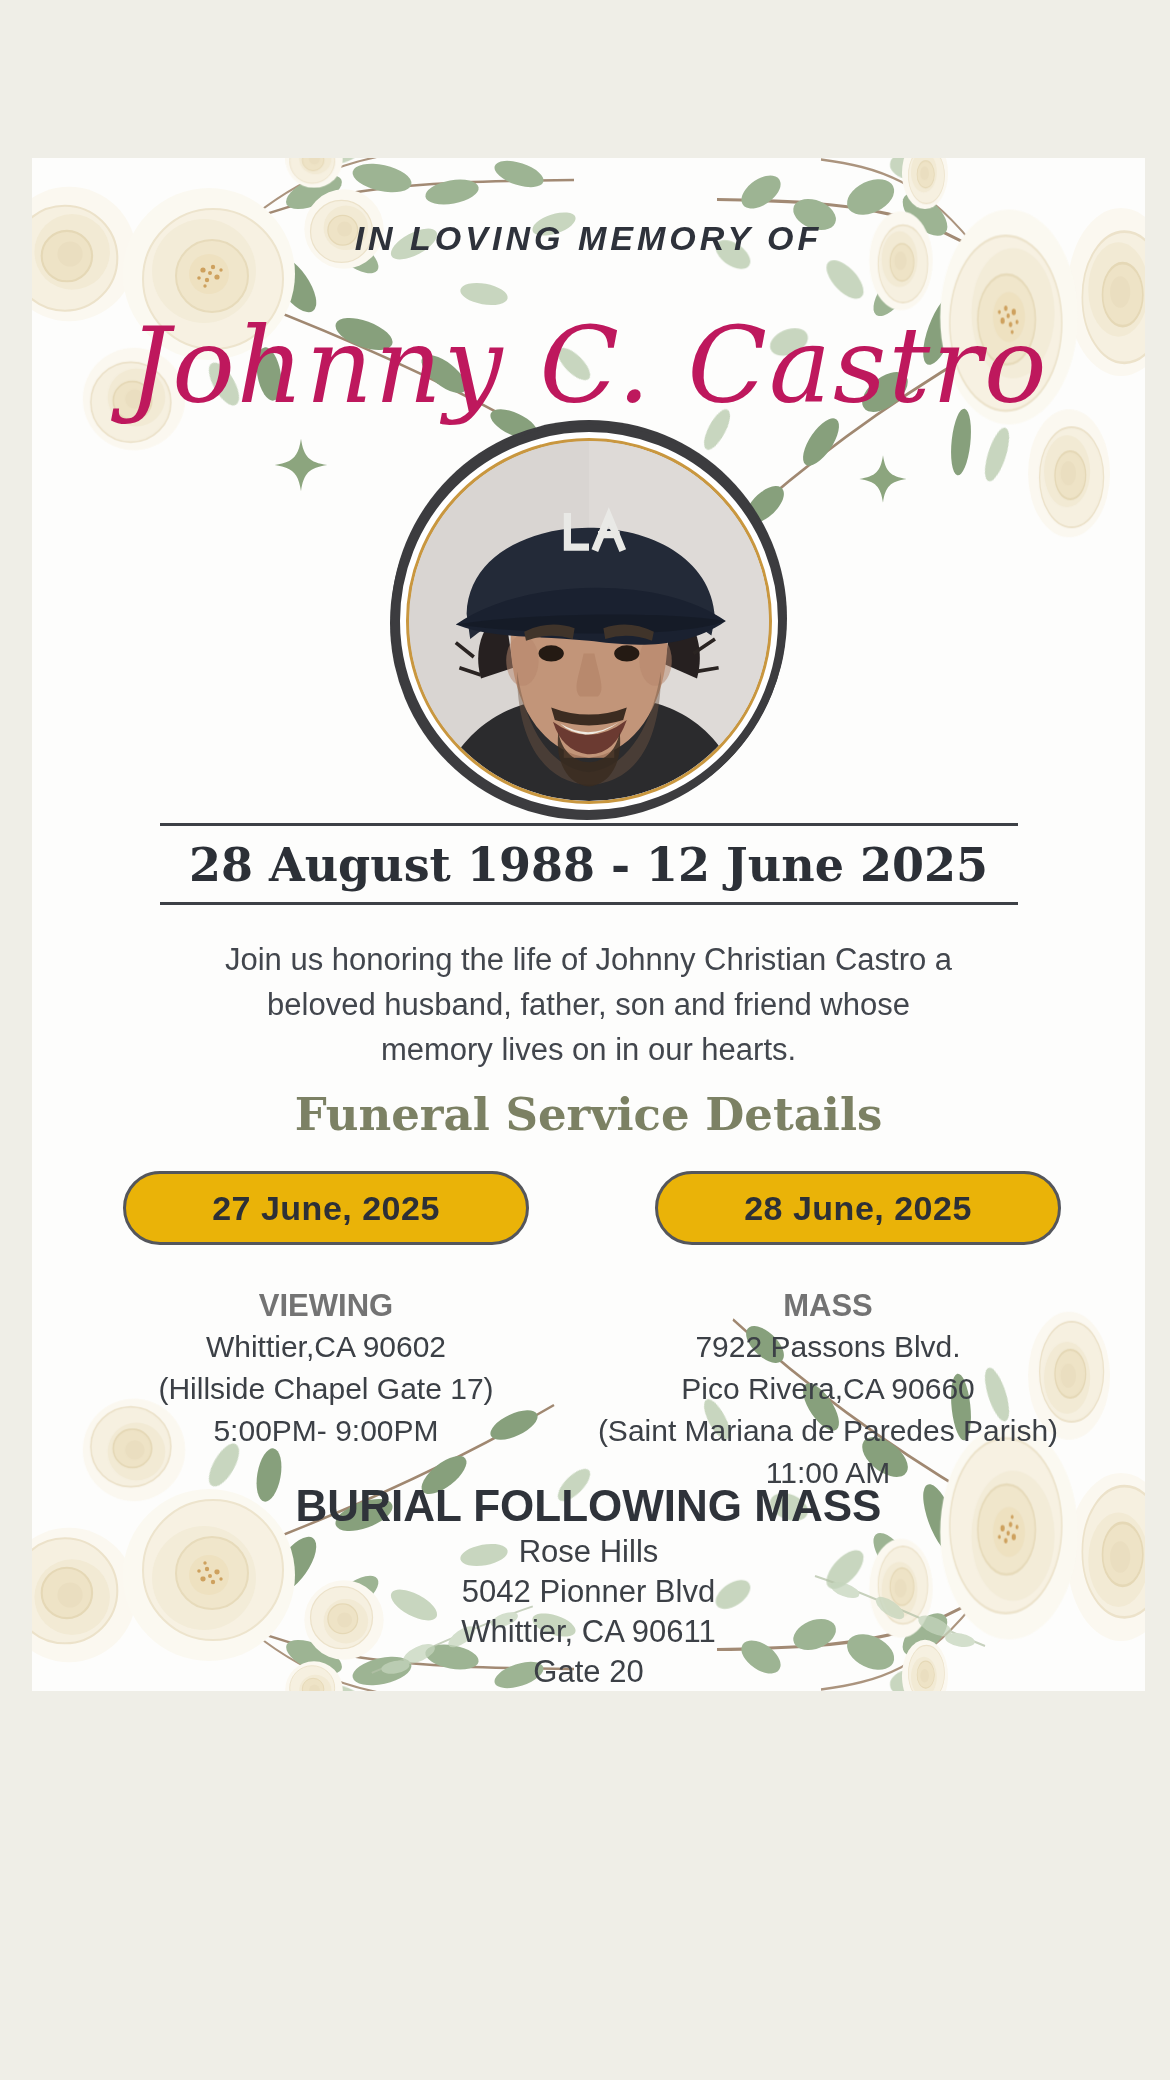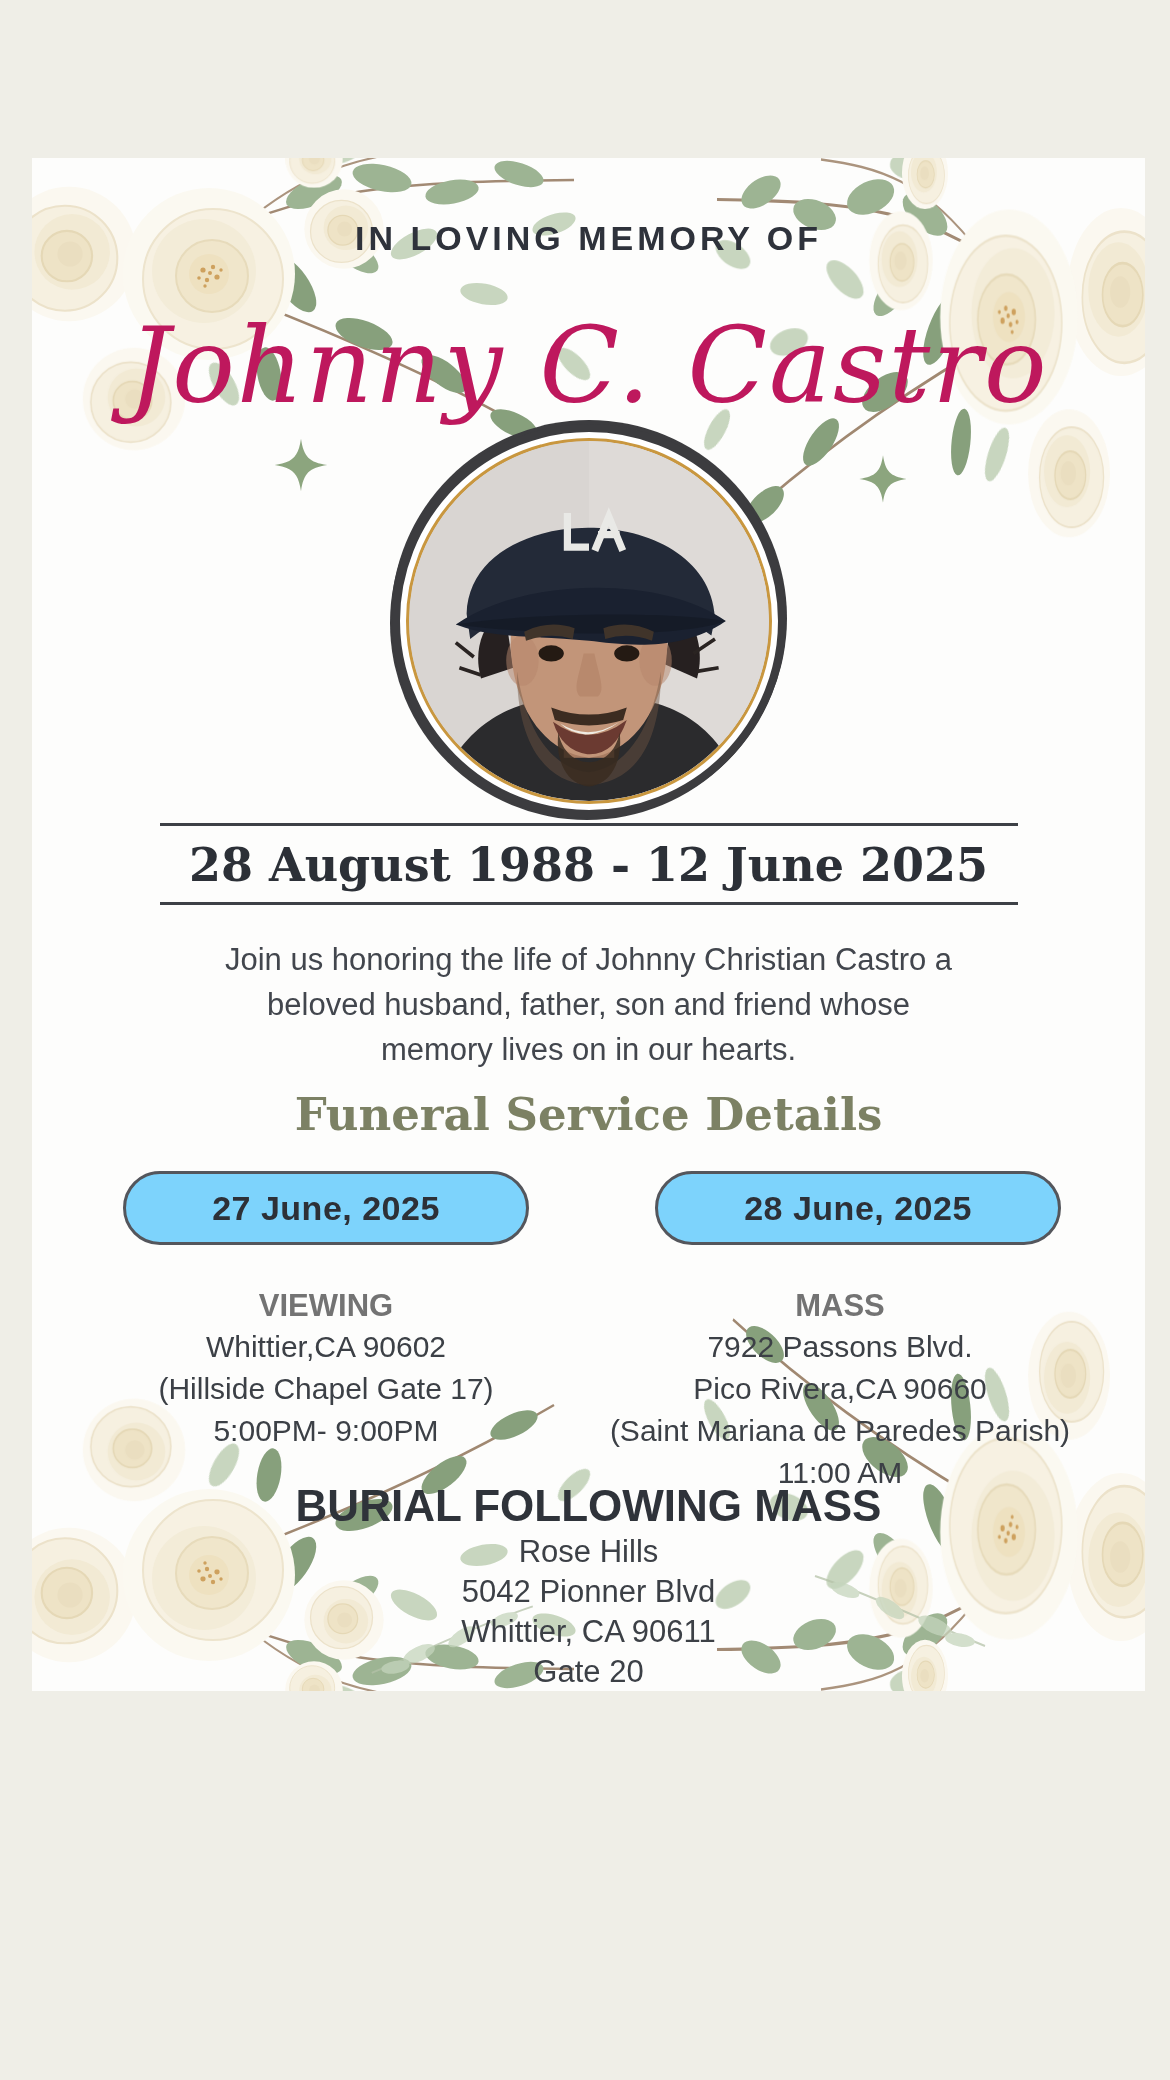--- a/index.html
+++ b/index.html
@@ -13,21 +13,21 @@
   .floral-tr{right:-20px;top:-16px;width:480px;height:430px;transform:scaleX(-1);}
   .floral-bl{left:-18px;bottom:-24px;width:600px;height:340px;transform:scaleY(-1);}
   .floral-br{right:-20px;bottom:-16px;width:480px;height:430px;transform:scale(-1,-1);}
   .sprig{position:absolute;z-index:1;opacity:.75;}
   .sprig-left{left:330px;bottom:4px;width:190px;height:90px;}
   .sprig-right{right:150px;bottom:30px;width:200px;height:95px;transform:scaleX(-1);}
 
   .content{position:absolute;left:0;top:0;width:100%;height:100%;z-index:2;}
 
   .eyebrow{position:absolute;top:62px;left:0;width:100%;text-align:center;
-    font-weight:bold;font-size:34px;line-height:36px;letter-spacing:4px;color:#2e323b;}
+    font-weight:bold;font-size:34px;line-height:36px;letter-spacing:4px;color:#2e323b;font-style:italic;}
   .name{position:absolute;top:128px;left:0;width:100%;text-align:center;
     font-family:"DejaVu Serif",serif;font-style:italic;font-weight:normal;
     font-size:104px;line-height:160px;color:#be185d;letter-spacing:2px;white-space:nowrap;}
 
   .sparkle{position:absolute;width:58px;height:58px;}
   .sparkle-left{left:240px;top:278px;}
   .sparkle-right{left:822px;top:292px;}
 
   .photo-ring{position:absolute;top:266px;left:50%;transform:translateX(-50%);
     width:394px;height:394px;box-sizing:border-box;border:8px solid #3c3c3f;border-radius:50%;
@@ -41,28 +41,28 @@
   .dates{position:absolute;top:676px;left:0;width:100%;text-align:center;
     font-family:"DejaVu Serif",serif;font-weight:bold;font-size:46px;line-height:62px;color:#2c3037;}
 
   .tribute{position:absolute;top:779px;left:0;width:100%;text-align:center;
     font-size:31px;line-height:45px;color:#42464d;}
 
   .svc-heading{position:absolute;top:926px;left:0;width:100%;text-align:center;
     font-family:"DejaVu Serif",serif;font-weight:bold;font-size:45px;line-height:62px;color:#7c8164;}
 
   .pill{position:absolute;top:1013px;height:74px;box-sizing:border-box;border:3px solid #54565c;border-radius:40px;
-    display:flex;align-items:center;justify-content:center;background:#7dd3fc;
+    display:flex;align-items:center;justify-content:center;background:#eab308;
     font-weight:bold;font-size:34px;color:#2d3037;letter-spacing:.5px;}
   .pill-left{left:91px;width:406px;}
   .pill-right{left:623px;width:406px;}
 
   .event-col{position:absolute;top:1087px;text-align:center;color:#3c4046;}
   .event-left{left:88px;width:412px;}
-  .event-right{left:540px;width:536px;}
+  .event-right{left:528px;width:536px;}
   .event-title{font-weight:bold;font-size:31px;line-height:40px;color:#737373;margin-top:41px;}
   .event-line{font-size:30px;line-height:42px;}
 
   .burial{position:absolute;top:1328px;left:0;width:100%;text-align:center;color:#3c4046;}
   .burial-title{font-weight:bold;font-size:44px;line-height:40px;color:#2f333a;margin-bottom:6px;}
   .burial-line{font-size:31px;line-height:40px;}
 </style>
 </head>
 <body>
 

